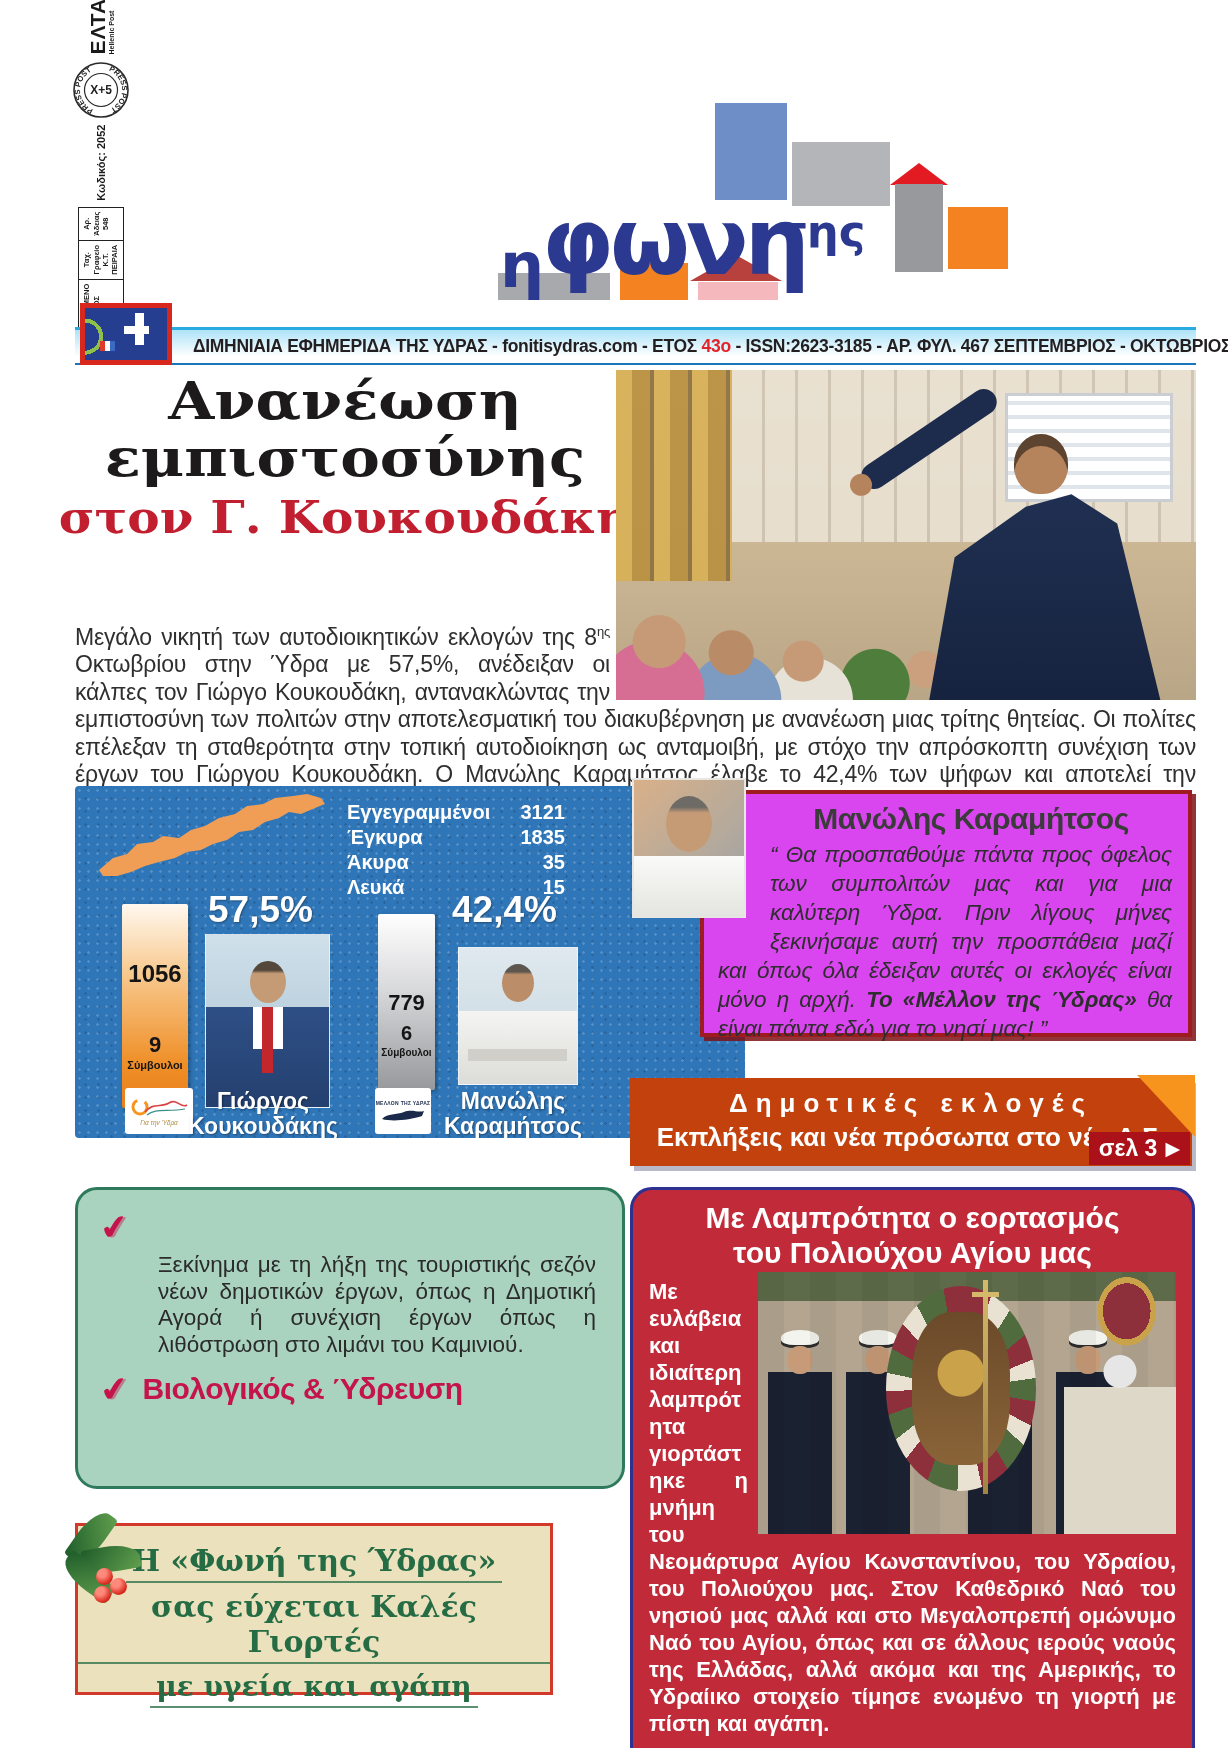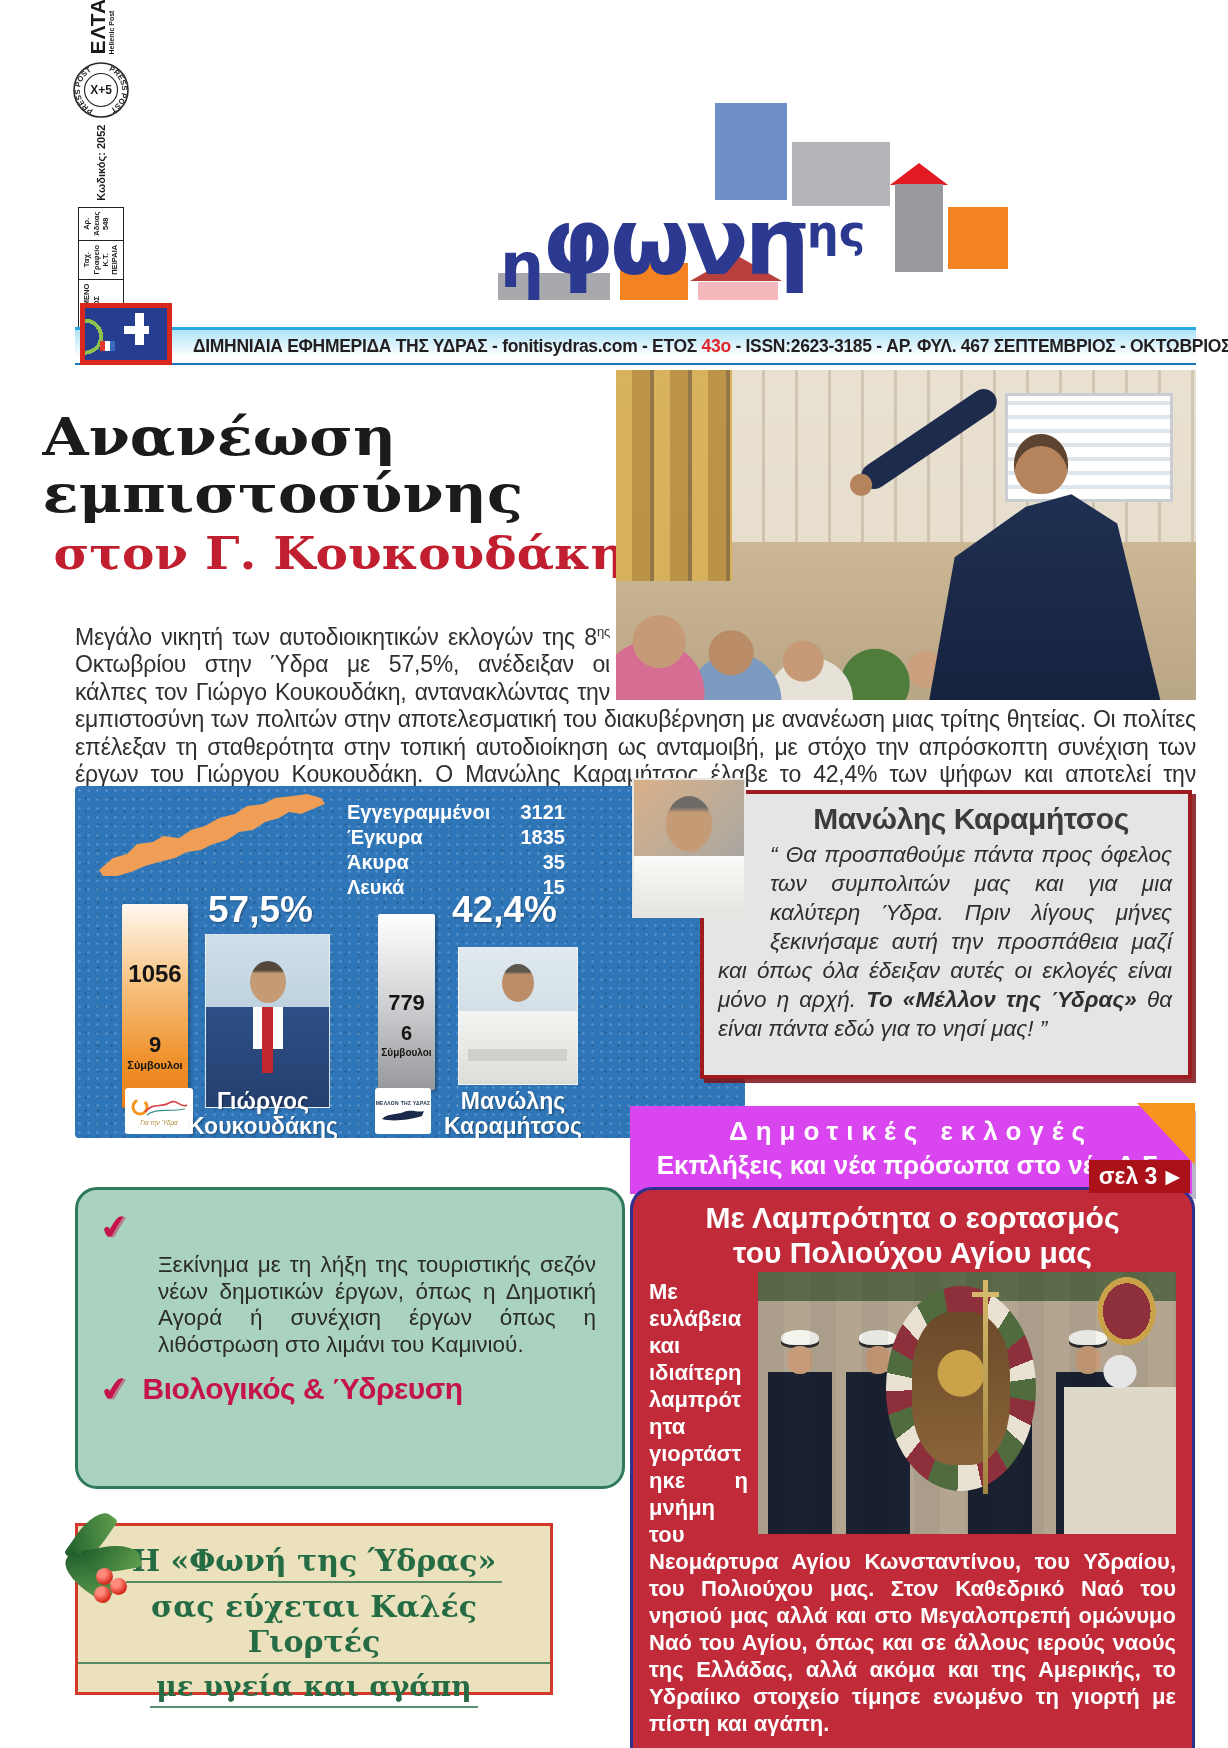--- a/index.html
+++ b/index.html
@@ -53,22 +53,22 @@
   .emblem-inner { width:100%; height:100%; background:#253e8f; position:relative; overflow:hidden; }
   .emblem-art { position:absolute; inset:0;
      background:
        linear-gradient(#fff,#fff) 68% 26%/9px 32px no-repeat,
        linear-gradient(#fff,#fff) 68% 40%/25px 8px no-repeat,
        linear-gradient(90deg,#e03a2e 0 34%,#fff 34% 67%,#3a6ac1 67%) 22% 78%/15px 10px no-repeat,
        radial-gradient(circle at 0% 55%, transparent 0 14px, #8fbf4d 14px 18px, transparent 18px);
   }
 
   
-  .headline { position:absolute; left:75px; top:372px; width:540px; text-align:left;
-              font-family:"DejaVu Serif", serif;margin-top:36px; }
+  .headline { position:absolute; left:75px; top:372px; width:540px; text-align:center;
+              font-family:"DejaVu Serif", serif; }
   .hl-main { font-size:53px; line-height:57px; font-weight:bold; color:#1c1a1b; transform:scaleX(1.12); }
   .hl-red  { margin-top:8px; font-size:45px; line-height:48px; font-weight:bold; color:#c11f2f; transform:scaleX(1.08); }
 
   
   .el-photo { position:absolute; left:616px; top:370px; width:580px; height:330px; overflow:hidden;
               background:linear-gradient(180deg,#d9c9a8 0%,#cbb694 55%,#b9a686 100%); }
   .ph-wall { position:absolute; left:20%; top:0; right:0; height:52%; opacity:.85;
      background:repeating-linear-gradient(90deg,#ece5d8 0 30px,#cfc6b6 30px 33px),
                 repeating-linear-gradient(0deg,#e8e1d4 0 24px,#c9c0b0 24px 26px); }
   .ph-kiosk { position:absolute; left:0; top:0; width:20%; height:64%; opacity:.9;
@@ -151,31 +151,31 @@
   .cnameL { left:113px; top:303px; } .cnameR { left:363px; top:303px; }
 
   
   .headshot { position:absolute; left:632px; top:778px; width:114px; height:140px; z-index:6;
      border:2px solid #e8e6e2; background:linear-gradient(135deg,#d9b089 0%,#b6aa9b 55%,#9aa0a8 100%); overflow:hidden; }
   .headshot::before { content:""; position:absolute; left:50%; top:16px; transform:translateX(-50%);
      width:46px; height:56px; border-radius:50%;
      background:linear-gradient(180deg,#6e6a66 0 20%, #c59b76 30%); }
   .headshot::after { content:""; position:absolute; left:0; right:0; bottom:0; height:44%;
      background:linear-gradient(180deg,#fafaf8,#e4e4e0); }
-  .quote-box { position:absolute; left:700px; top:790px; width:492px; height:289px; z-index:5;
-     background:#e5e5e5; border:4px solid #9e1b20; box-shadow:4px 4px 0 rgba(127,18,21,.85);
+  .quote-box { position:absolute; left:700px; top:790px; width:492px; height:247px; z-index:5;
+     background:#d946ef; border:4px solid #9e1b20; box-shadow:4px 4px 0 rgba(127,18,21,.85);
      padding:8px 16px 8px 14px; }
   .q-spacer { float:left; width:52px; height:126px; }
   .q-title { text-align:center; font-size:30px; font-weight:bold; color:#3b3b3b; letter-spacing:-0.5px; }
   .q-text { margin-top:4px; font-size:22.5px; line-height:29px; color:#2e2e2e; text-align:justify; font-style:italic; }
   .q-text b { font-style:italic; }
 
   
-  .banner { position:absolute; left:630px; top:1078px; width:562px; height:88px; background:#d946ef;
-            box-shadow:4px 5px 0 rgba(20,25,80,.3); color:#fff; text-align:center;margin-top:28px; }
+  .banner { position:absolute; left:630px; top:1078px; width:562px; height:88px; background:#c2410c;
+            box-shadow:4px 5px 0 rgba(20,25,80,.3); color:#fff; text-align:center; }
   .banner-fold { position:absolute; right:-3px; top:-3px; width:58px; height:62px; background:#f7941e;
                  clip-path:polygon(0 0, 100% 0, 100% 100%); }
   .banner-l1 { padding-top:10px; font-size:26px; font-weight:bold; letter-spacing:8px; }
   .banner-l2 { font-size:26px; font-weight:bold; margin-top:3px; }
   .pageref { position:absolute; right:2px; top:54px; height:33px; background:#ab1118; z-index:3;
              display:flex; align-items:center; gap:8px; padding:0 10px; }
   .pageref .t { color:#fff; font-size:23px; font-weight:bold; }
   .pageref .a { color:#fff; font-size:19px; }
 
   

